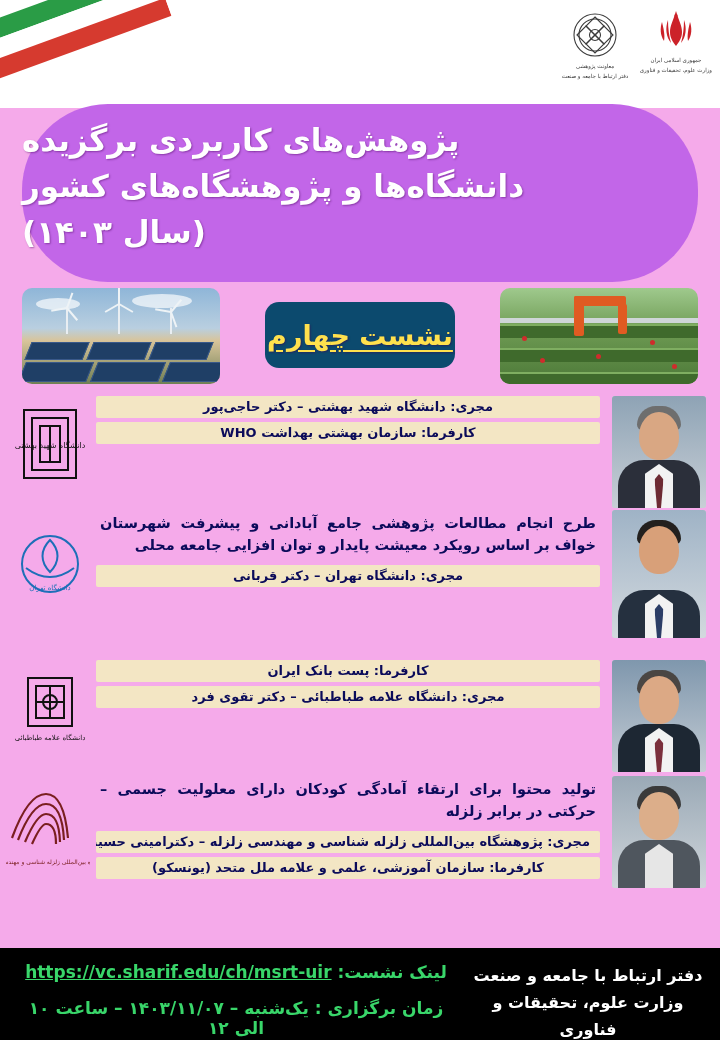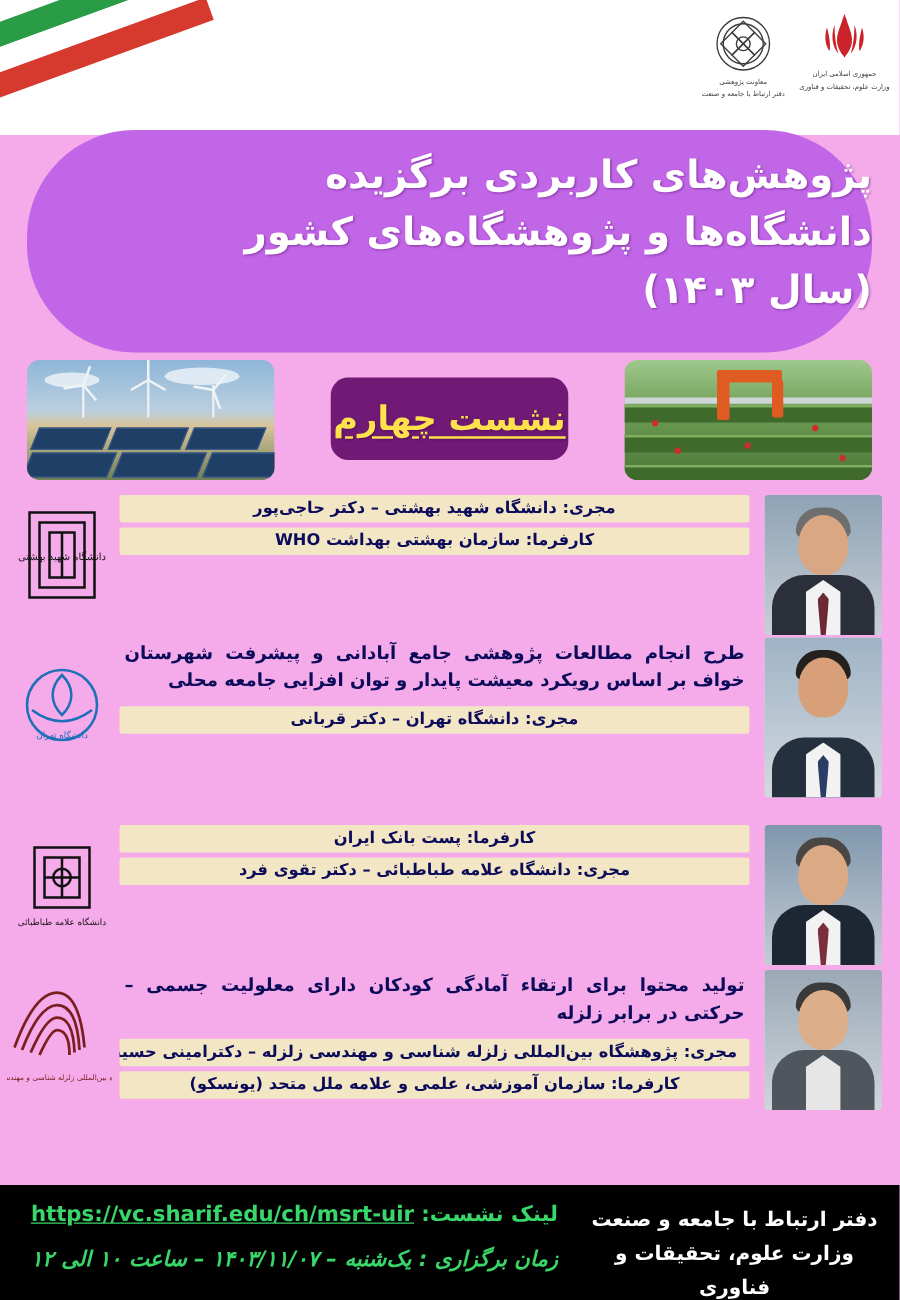--- a/index.html
+++ b/index.html
@@ -75,21 +75,21 @@
     width: 676px;
     height: 178px;
     background: #c266e8;
     border-radius: 86px;
   }
   .title-plaque .title {
     position: absolute;
     top: 14px;
     left: 0;
     right: 0;
-    text-align: right;
+    text-align: left;
     color: #ffffff;
     font-weight: bold;
     font-size: 31px;
     line-height: 1.48;
     text-shadow: 1px 1px 2px rgba(70,0,90,.45);
   }
 
   
   .banner-row {
     position: absolute;
@@ -165,21 +165,21 @@
     border-radius: 50%;
     background: #cf2c2c;
   }
 
   .session-badge {
     position: absolute;
     top: 14px;
     left: 243px;
     width: 190px;
     height: 66px;
-    background: #701a75;
+    background: #0c4a6e;
     border-radius: 14px;
     display: flex;
     align-items: center;
     justify-content: center;
   }
   .session-badge .txt {
     color: #ffe14d;
     font-size: 27px;
     font-weight: bold;
     text-decoration: underline;
@@ -329,21 +329,20 @@
   }
   .footer .time-line {
     position: absolute;
     top: 50px;
     left: 16px;
     width: 440px;
     text-align: center;
     font-size: 17px;
     font-weight: bold;
     color: #39d66a;
-    font-style: italic;
   }
 </style>
 </head>
 <body>
 
 <div class="poster">
 
   <div class="header-band">
     <div class="flag">
       <div class="st g"></div>

